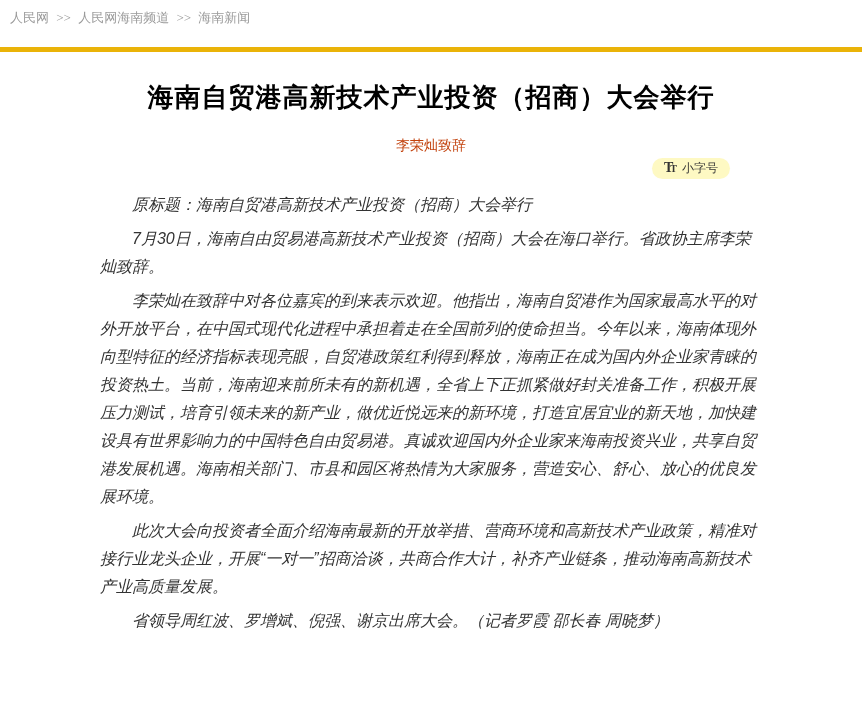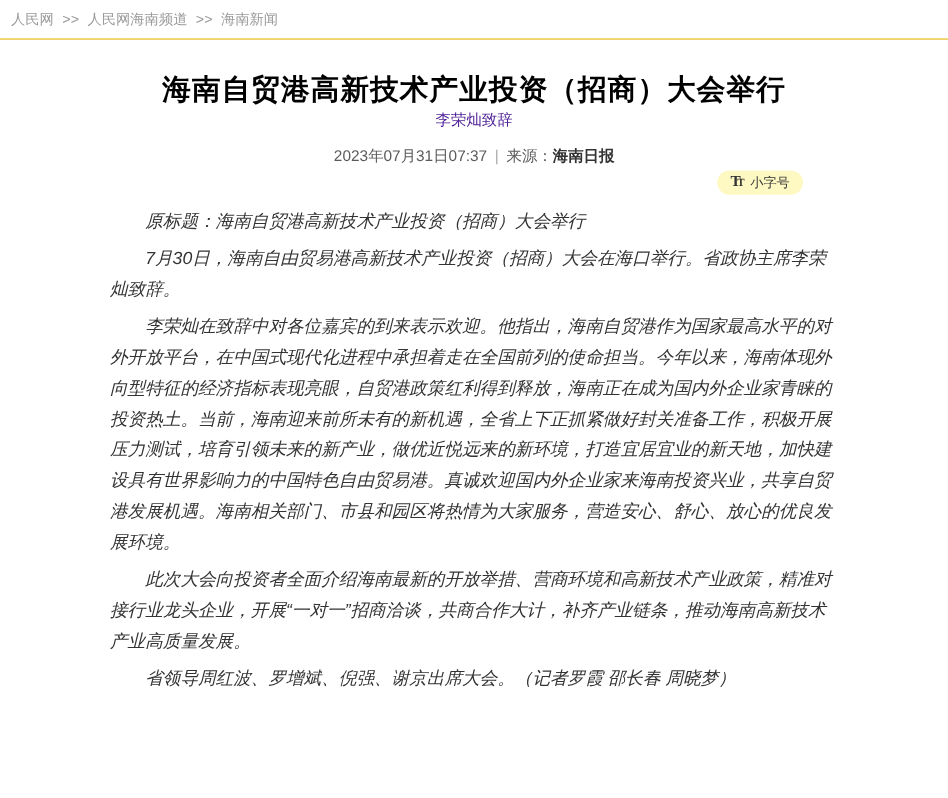--- a/index.html
+++ b/index.html
@@ -5,48 +5,49 @@
   * { margin: 0; padding: 0; box-sizing: border-box; }
   html, body { background: #ffffff; }
   body {
     width: 862px;
     height: 725px;
     font-family: "Liberation Sans", "DejaVu Sans", sans-serif;
     color: #333333;
     overflow: hidden;
   }
   .breadcrumb {
-    padding: 9px 10px 8px 10px;
+    padding: 9px 10px 20px 10px;
     font-size: 13px;
     color: #9a9a9a;
-    border-bottom: 1px solid #eab308;
+    border-bottom: 5px solid #eab308;
+    font-family: Liberation Serif, serif;
   }
   .breadcrumb a {
     color: #9a9a9a;
     text-decoration: none;
     cursor: pointer;
   }
   .breadcrumb .sep {
     margin: 0 4px;
     color: #9a9a9a;
   }
   .article-header { text-align: center; }
   .article-title {
     margin-top: 26px;
     font-size: 26px;
     line-height: 38px;
     font-weight: 700;
     color: #000000;
     letter-spacing: 1px;
   }
   .article-subtitle {
-    margin-top: 0;
+    margin-top: 20px;
     font-size: 14px;
     line-height: 18px;
-    color: #4c1d95;
+    color: #c2410c;
     font-weight: 400;
   }
   .article-meta {
     margin-top: 14px;
     font-size: 14px;
     line-height: 19px;
     color: #5a5a5a;
   }
   .article-meta .meta-sep {
     margin: 0 7px;
@@ -107,23 +108,20 @@
   <a>人民网</a>
   <span class="sep">&gt;&gt;</span>
   <a>人民网海南频道</a>
   <span class="sep">&gt;&gt;</span>
   <a>海南新闻</a>
 </div>
 
 <div class="article-header">
   <h1 class="article-title">海南自贸港高新技术产业投资（招商）大会举行</h1>
   <div class="article-subtitle">李荣灿致辞</div>
-  <div class="article-meta">
-    <span>2023年07月31日07:37</span><span class="meta-sep">|</span><span>来源：</span><span class="source-name">海南日报</span>
-  </div>
   <div class="toolbar-row">
     <span class="font-size-pill">
       <span><span class="t-big">T</span><span class="t-small">T</span></span>
       <span>小字号</span>
     </span>
   </div>
 </div>
 
 <div class="article-body">
   <p>原标题：海南自贸港高新技术产业投资（招商）大会举行</p>

